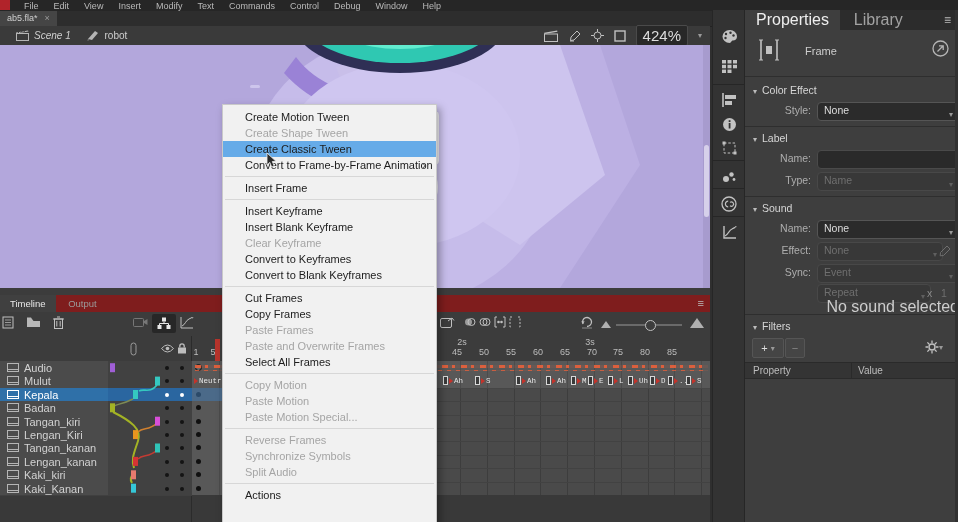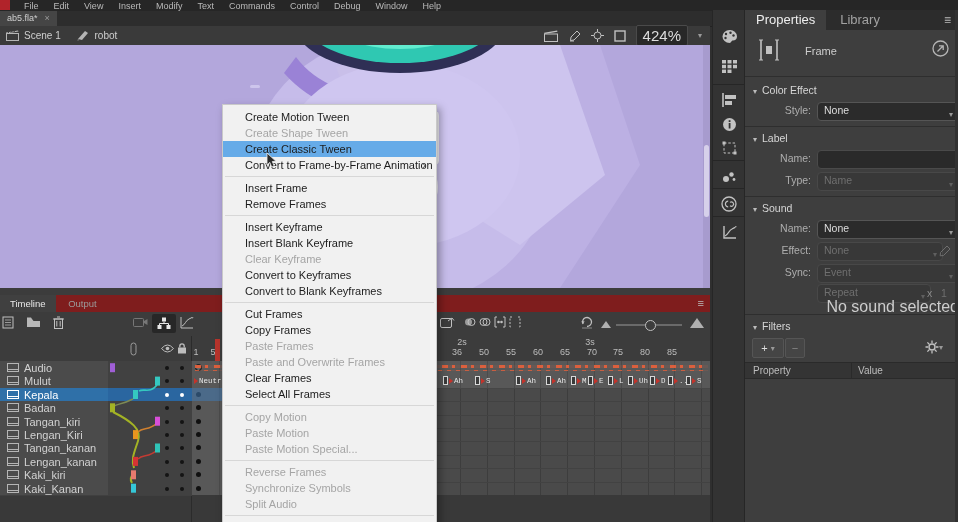--- a/index.html
+++ b/index.html
@@ -86,21 +86,21 @@
 
   
   .dock{left:712px;top:10px;width:32px;height:512px;background:#333;border-left:1px solid #262626;}
   .dock .dbtn{position:absolute;left:4px;width:24px;height:20px;display:flex;align-items:center;justify-content:center;}
   .dock .dsep{position:absolute;left:0;width:32px;height:1px;background:#262626;}
 
   
   .props{left:744px;top:10px;width:214px;height:512px;background:#3e3e3e;border-left:1px solid #262626;
          color:#c9c9c9;font-size:10.5px;}
   .p-tabs{left:0;top:0;width:214px;height:20px;background:#2c2c2c;}
-  .p-tab{display:inline-block;height:20px;line-height:20px;padding:0 11px;color:#a2a2a2;font-size:13px;}
+  .p-tab{display:inline-block;height:20px;line-height:20px;padding:0 11px;color:#a2a2a2;font-size:16px;}
   .p-tab.active{background:#3e3e3e;color:#eee;}
   .p-menu{right:8px;top:3px;color:#bbb;font-size:12px;}
   .p-objrow{left:0;top:20px;width:214px;height:46px;border-bottom:1px solid #2e2e2e;}
   .p-objname{left:60px;top:15px;color:#cdcdcd;font-size:11px;}
   .sec-hdr{position:absolute;left:8px;color:#d6d6d6;font-size:10.5px;}
   .tri{color:#bbb;font-size:8px;margin-right:5px;}
   .frow{position:absolute;left:0;width:214px;height:18px;}
   .flabel{position:absolute;right:148px;top:2px;color:#aeaeae;}
   .fctl{position:absolute;left:72px;top:0;width:128px;height:17px;background:#2b2b2b;border:1px solid #555;
         border-radius:4px;color:#ddd;line-height:15px;padding:0 6px;}
@@ -148,21 +148,21 @@
 <div class="abs rec-dot"></div>
 
 <div class="abs tabbar">
   <div class="abs doc-tab">
     <span>ab5.fla*</span>
     <span class="x">×</span>
   </div>
 </div>
 
 <div class="abs editbar">
-  <span class="crumb" style="margin-left:6px;">
+  <span class="crumb" style="margin-left:16px;font-style:italic;">
     <span>
       <svg width="13" height="11" viewBox="0 0 13 11">
           <rect x="0.5" y="3.5" width="12" height="7" fill="none" stroke="#b5b5b5"></rect>
           <path d="M0.5,3.5 l12,-2 l-0.5,-1 l-12,2 z" fill="#b5b5b5"></path>
           <path d="M2,3 l1.6,-1.8 M4.8,2.6 l1.6,-1.8 M7.6,2.2 l1.6,-1.8" stroke="#3a3a3a" stroke-width="1"></path>
         </svg>
     </span>
     <span>Scene 1</span>
   </span>
   <span class="crumb" style="margin-left:14px;">
@@ -351,21 +351,21 @@
     <span class="abs colhdr" style="left:177px;top:7px;">
       <svg width="10" height="11" viewBox="0 0 10 11">
           <rect x="1" y="4.5" width="8" height="6" fill="#bdbdbd"></rect>
           <path d="M2.8,4.5 V3 a2.2,2.2 0 0 1 4.4,0 v1.5" fill="none" stroke="#bdbdbd" stroke-width="1.3"></path>
         </svg>
     </span>
     <span class="ruler-num" style="left:196px;">1</span>
     <span class="ruler-num" style="left:213px;">5</span>
     <span class="ruler-sec" style="left:462px;">2s</span>
     <span class="ruler-sec" style="left:590px;">3s</span>
-    <span class="ruler-num" style="left:457px;">36</span>
+    <span class="ruler-num" style="left:457px;">45</span>
     <span class="ruler-num" style="left:484px;">50</span>
     <span class="ruler-num" style="left:511px;">55</span>
     <span class="ruler-num" style="left:538px;">60</span>
     <span class="ruler-num" style="left:565px;">65</span>
     <span class="ruler-num" style="left:592px;">70</span>
     <span class="ruler-num" style="left:618px;">75</span>
     <span class="ruler-num" style="left:645px;">80</span>
     <span class="ruler-num" style="left:672px;">85</span>
   </div>
   <div class="abs playhead"></div>
@@ -768,33 +768,31 @@
 </div>
 <div class="abs rightgutter"></div>
 
 <div class="abs cmenu">
   <div class="mi">Create Motion Tween</div>
   <div class="mi dis">Create Shape Tween</div>
   <div class="mi hl">Create Classic Tween</div>
   <div class="mi"><span>Convert to Frame-by-Frame Animation</span><span class="sub">›</span></div>
   <div class="sep"></div>
   <div class="mi">Insert Frame</div>
-  <div class="mi">Remove Frames</div>
   <div class="sep"></div>
   <div class="mi">Insert Keyframe</div>
   <div class="mi">Insert Blank Keyframe</div>
   <div class="mi dis">Clear Keyframe</div>
   <div class="mi">Convert to Keyframes</div>
   <div class="mi">Convert to Blank Keyframes</div>
   <div class="sep"></div>
   <div class="mi">Cut Frames</div>
   <div class="mi">Copy Frames</div>
   <div class="mi dis">Paste Frames</div>
   <div class="mi dis">Paste and Overwrite Frames</div>
-  <div class="mi">Clear Frames</div>
   <div class="mi">Select All Frames</div>
   <div class="sep"></div>
   <div class="mi dis">Copy Motion</div>
   <div class="mi dis">Paste Motion</div>
   <div class="mi dis">Paste Motion Special...</div>
   <div class="sep"></div>
   <div class="mi dis">Reverse Frames</div>
   <div class="mi dis">Synchronize Symbols</div>
   <div class="mi dis">Split Audio</div>
   <div class="sep"></div>

